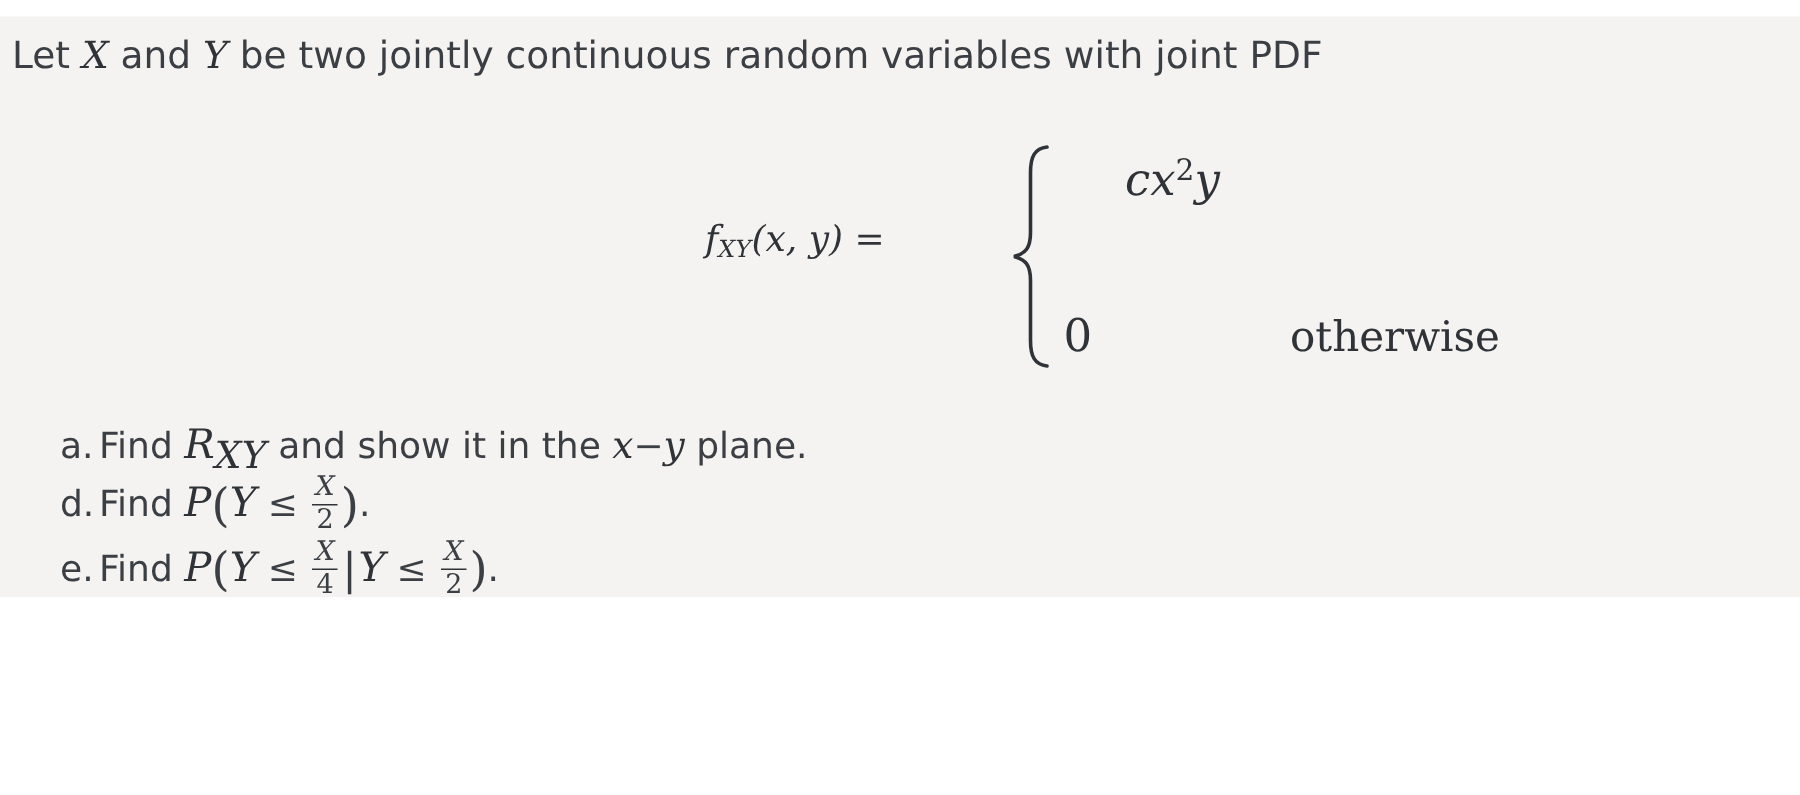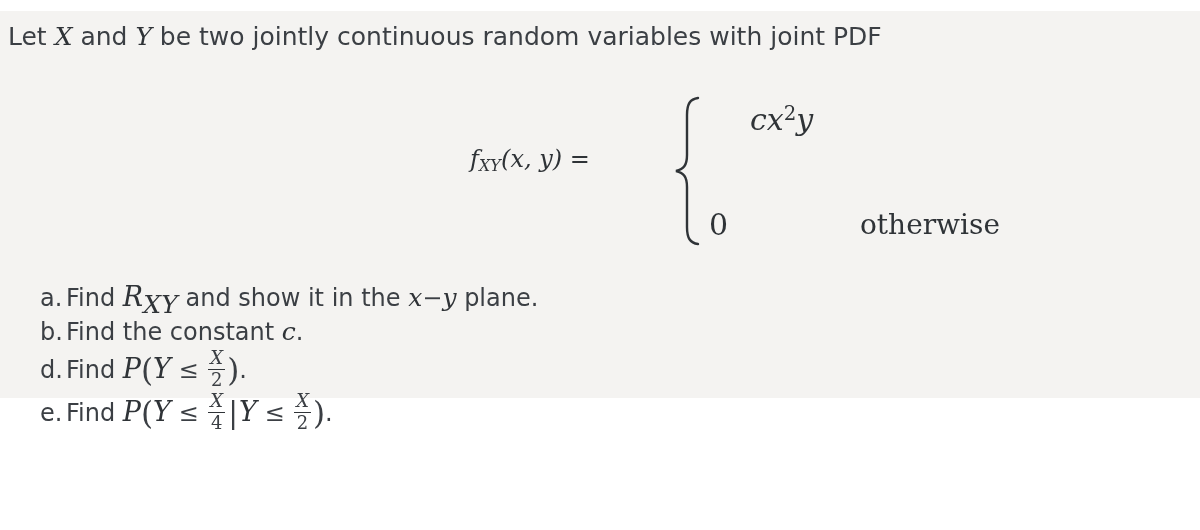--- a/index.html
+++ b/index.html
@@ -215,23 +215,20 @@
       </div>
 
     </div>
 
     <div id="questions">
 
       <div class="q-item" id="q-a">
         <span class="q-label">a.</span><span>Find </span><span class="m big">R</span><span class="m sub">XY</span><span> and show it in the </span><span class="m">x</span><span class="op">−</span><span class="m">y</span><span> plane.</span>
       </div>
 
-      <div class="q-item" id="q-b">
-        <span class="q-label">b.</span><span>Find the constant </span><span class="m">c</span><span>.</span>
-      </div>
 
 
       <div class="q-item" id="q-d">
         <span class="q-label">d.</span><span>Find </span><span class="m big">P</span><span class="paren">(</span><span class="m big">Y</span> <span class="op">≤</span> <span class="frac"><span class="num">X</span><span class="bar"></span><span class="den">2</span></span><span class="paren">)</span><span>.</span>
       </div>
 
       <div class="q-item" id="q-e">
         <span class="q-label">e.</span><span>Find </span><span class="m big">P</span><span class="paren">(</span><span class="m big">Y</span> <span class="op">≤</span> <span class="frac"><span class="num">X</span><span class="bar"></span><span class="den">4</span></span><span class="cond-bar">|</span><span class="m big">Y</span> <span class="op">≤</span> <span class="frac"><span class="num">X</span><span class="bar"></span><span class="den">2</span></span><span class="paren">)</span><span>.</span>
       </div>
 

